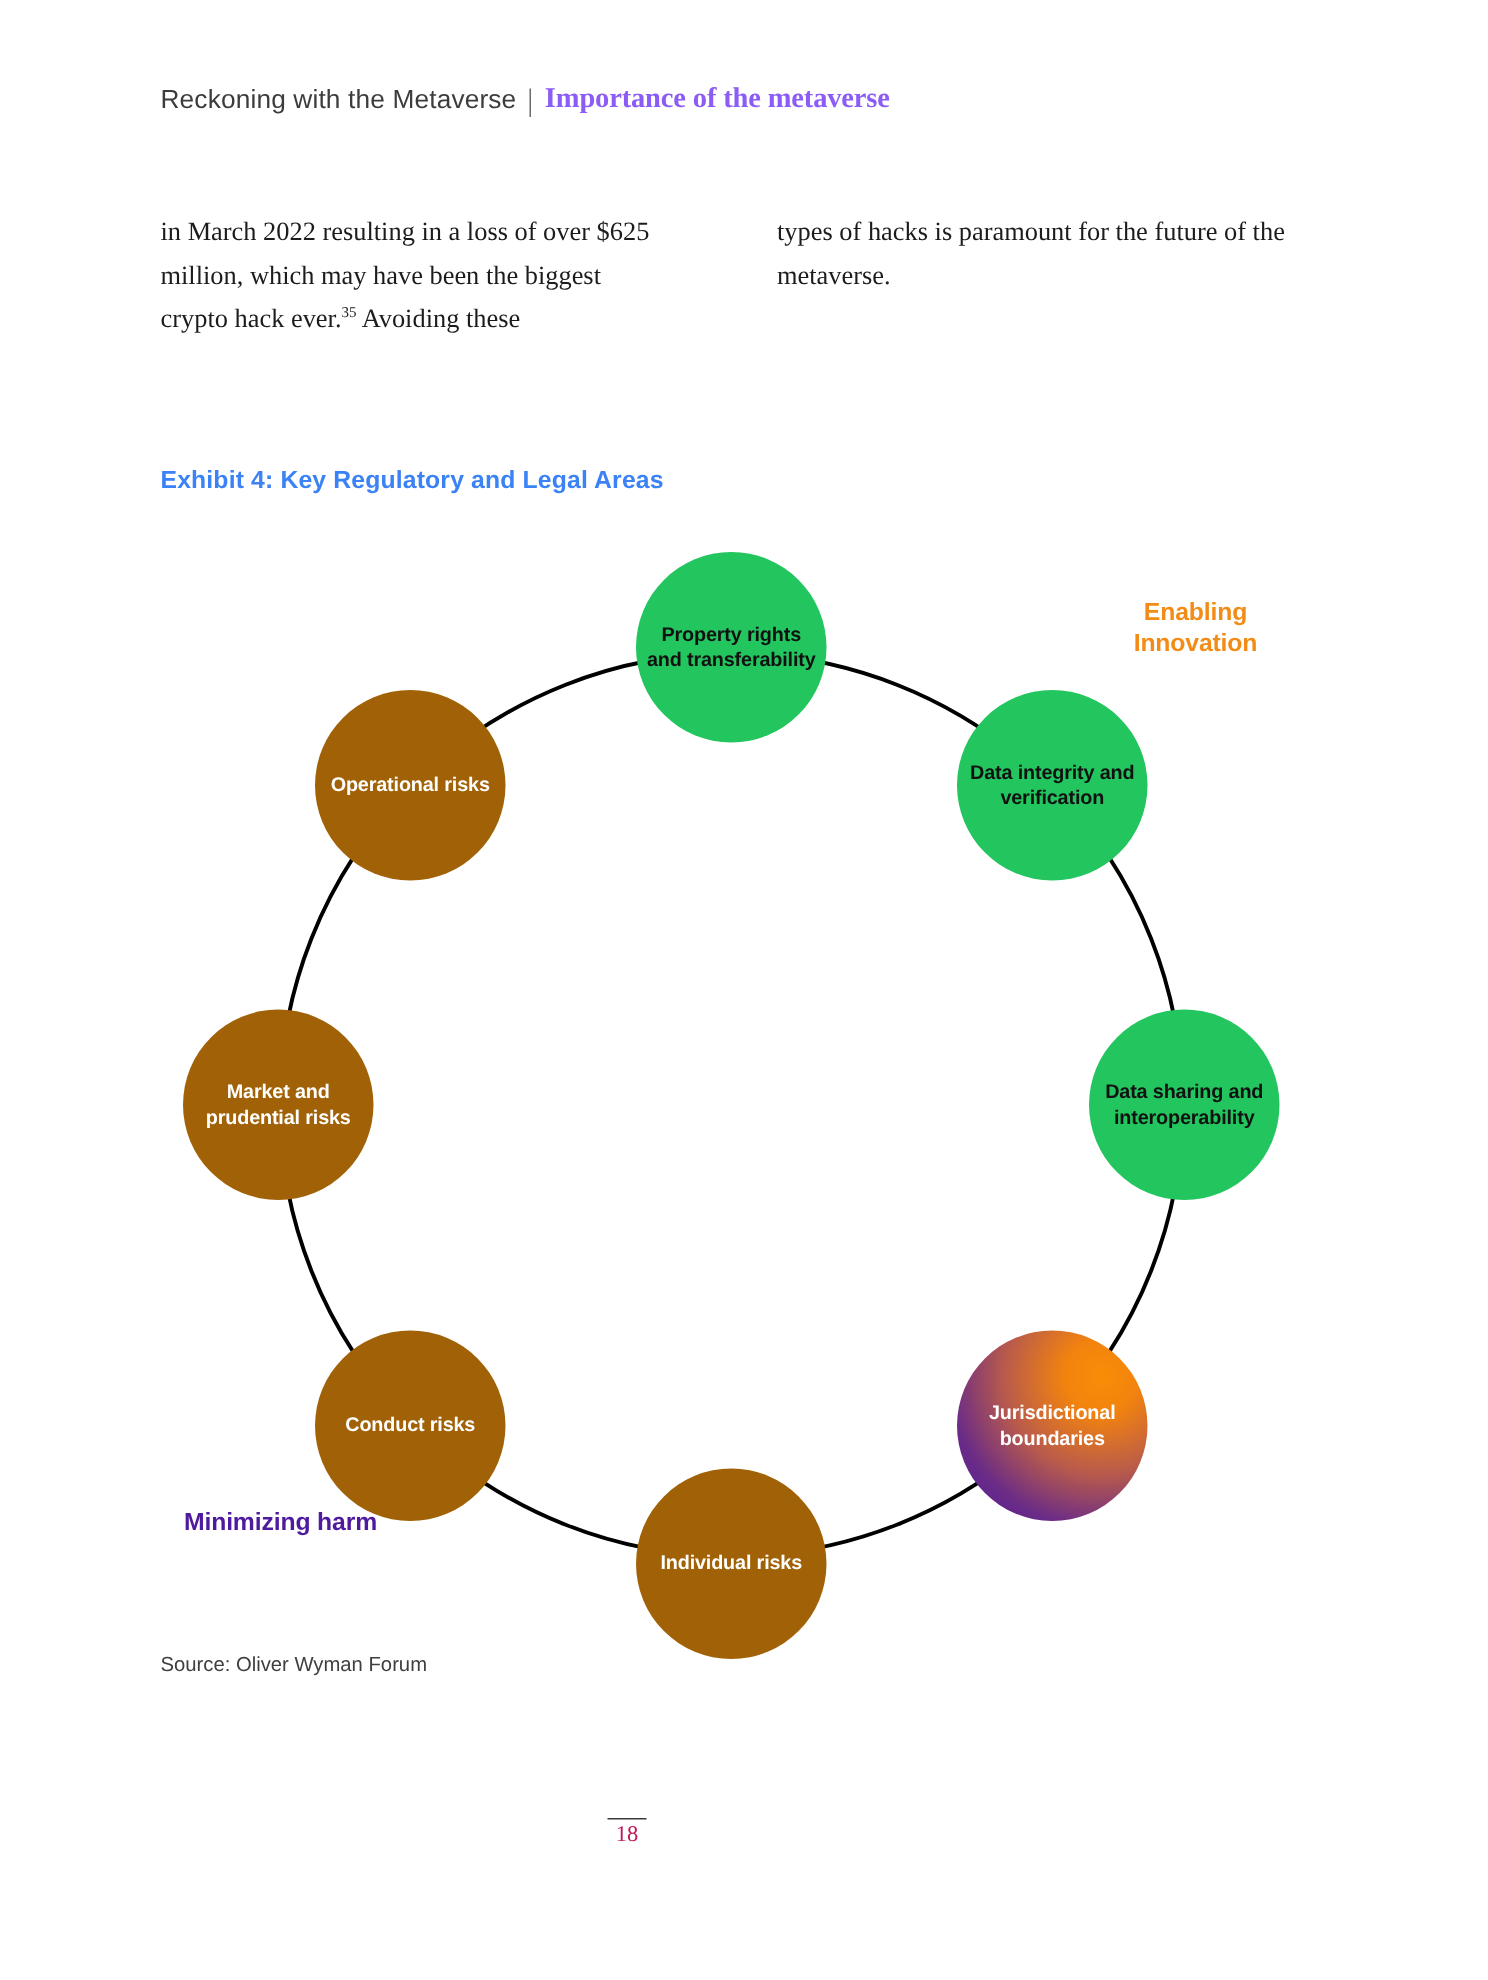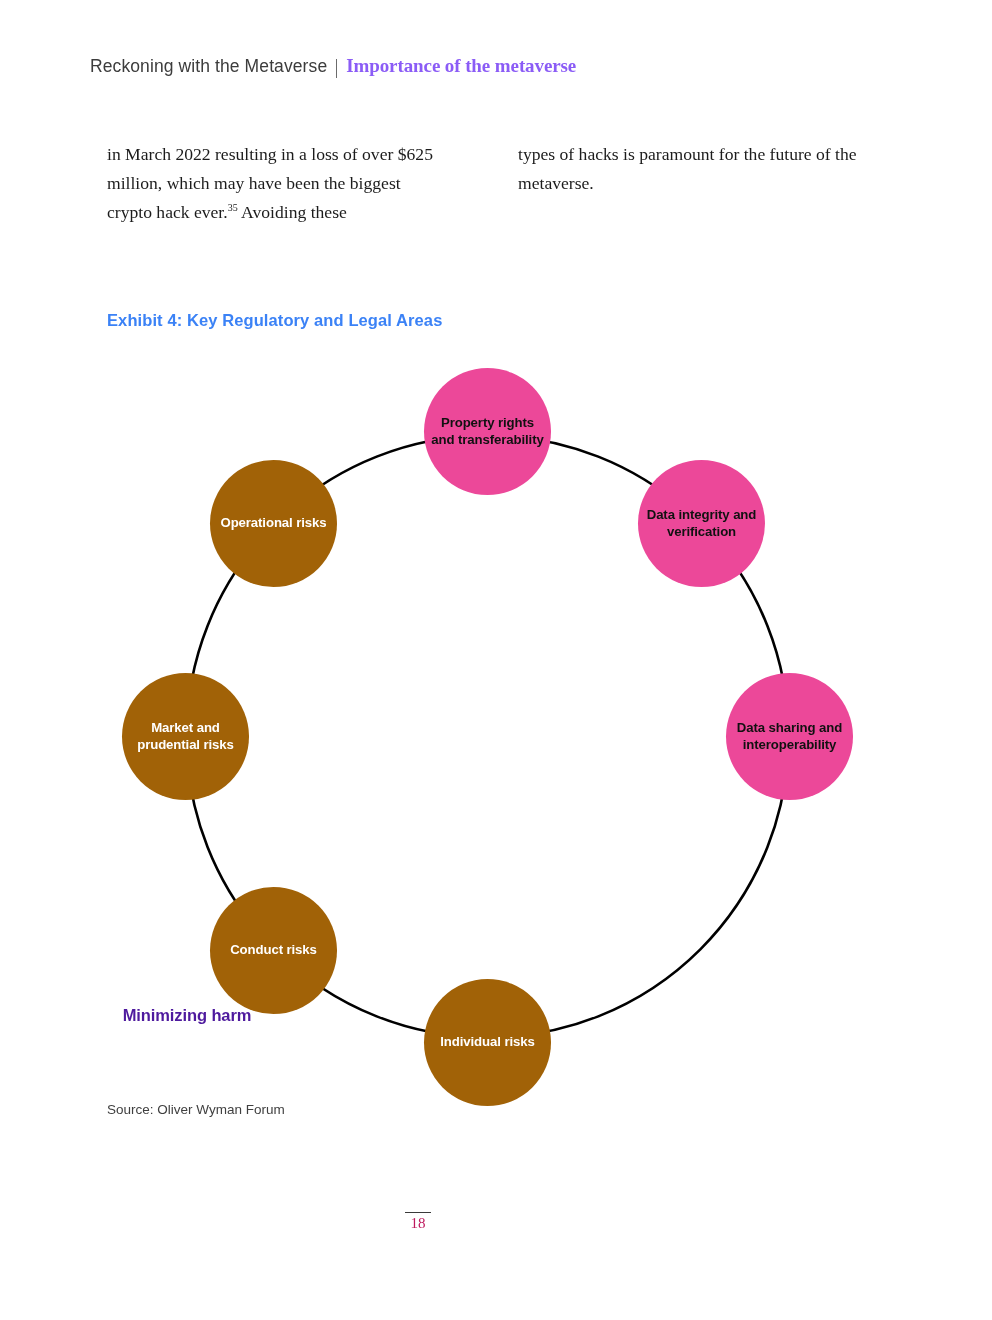--- a/index.html
+++ b/index.html
@@ -12,21 +12,21 @@
     height: 1320px;
     position: relative;
     font-family: "Liberation Sans", sans-serif;
     color: #1a1a1a;
     overflow: hidden;
   }
 
   
   #running-header {
     position: absolute;
-    left: 90px;
+    left: 107px;
     top: 55px;
     display: flex;
     align-items: center;
     white-space: nowrap;
   }
   #running-header .rh-doc {
     font-family: "Liberation Sans", sans-serif;
     font-size: 17.5px;
     color: #3c3c3c;
     letter-spacing: .1px;
@@ -96,21 +96,21 @@
     align-items: center;
     justify-content: center;
     text-align: center;
     font-size: 13.2px;
     font-weight: bold;
     line-height: 16.5px;
     letter-spacing: -0.1px;
     box-sizing: border-box;
   }
   .node .node-label { display: block; padding: 0 4px; }
-  .node.orange { background: #ec4899; color: #111111; }
+  .node.orange { background: #22c55e; color: #111111; }
   .node.purple { background: #a16207; color: #ffffff; }
   .node.gradient {
     background: radial-gradient(circle at 76% 24%, #F98D07 0%, #F2830E 18%, #B85A4C 48%, #6B2C86 74%, #4E1A9E 100%);
     color: #ffffff;
   }
 
   
   #node-property     { left: 424px; top:  18px; width: 127px; height: 127px; }
   #node-data-integ   { left: 638px; top: 110px; width: 127px; height: 127px; }
   #node-data-share   { left: 726px; top: 323px; width: 127px; height: 127px; }
@@ -184,37 +184,41 @@
   </div>
 
   <div class="node orange" id="node-data-integ">
     <span class="node-label">Data integrity and verification</span>
   </div>
 
   <div class="node orange" id="node-data-share">
     <span class="node-label">Data sharing and interoperability</span>
   </div>
 
+  <div class="node gradient" id="node-jurisdiction">
+    <span class="node-label">Jurisdictional boundaries</span>
+  </div>
 
   <div class="node purple" id="node-individual">
     <span class="node-label">Individual risks</span>
   </div>
 
   <div class="node purple" id="node-conduct">
     <span class="node-label">Conduct risks</span>
   </div>
 
   <div class="node purple" id="node-market">
     <span class="node-label">Market and prudential risks</span>
   </div>
 
   <div class="node purple" id="node-operational">
     <span class="node-label">Operational risks</span>
   </div>
 
+  <div class="side-label" id="label-enabling">Enabling Innovation</div>
   <div class="side-label" id="label-minimizing">Minimizing harm</div>
 </div>
 
 <div id="source-note">Source: Oliver Wyman Forum</div>
 
 <div id="page-number">
   <div class="pn-rule"></div>
   <span>18</span>
 </div>
 

